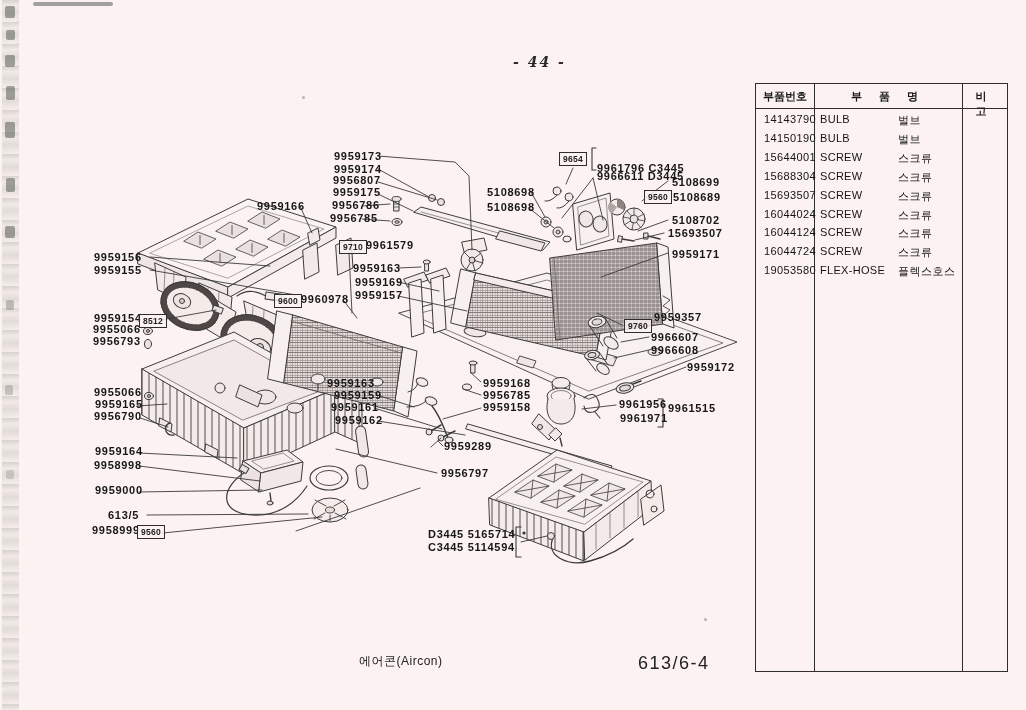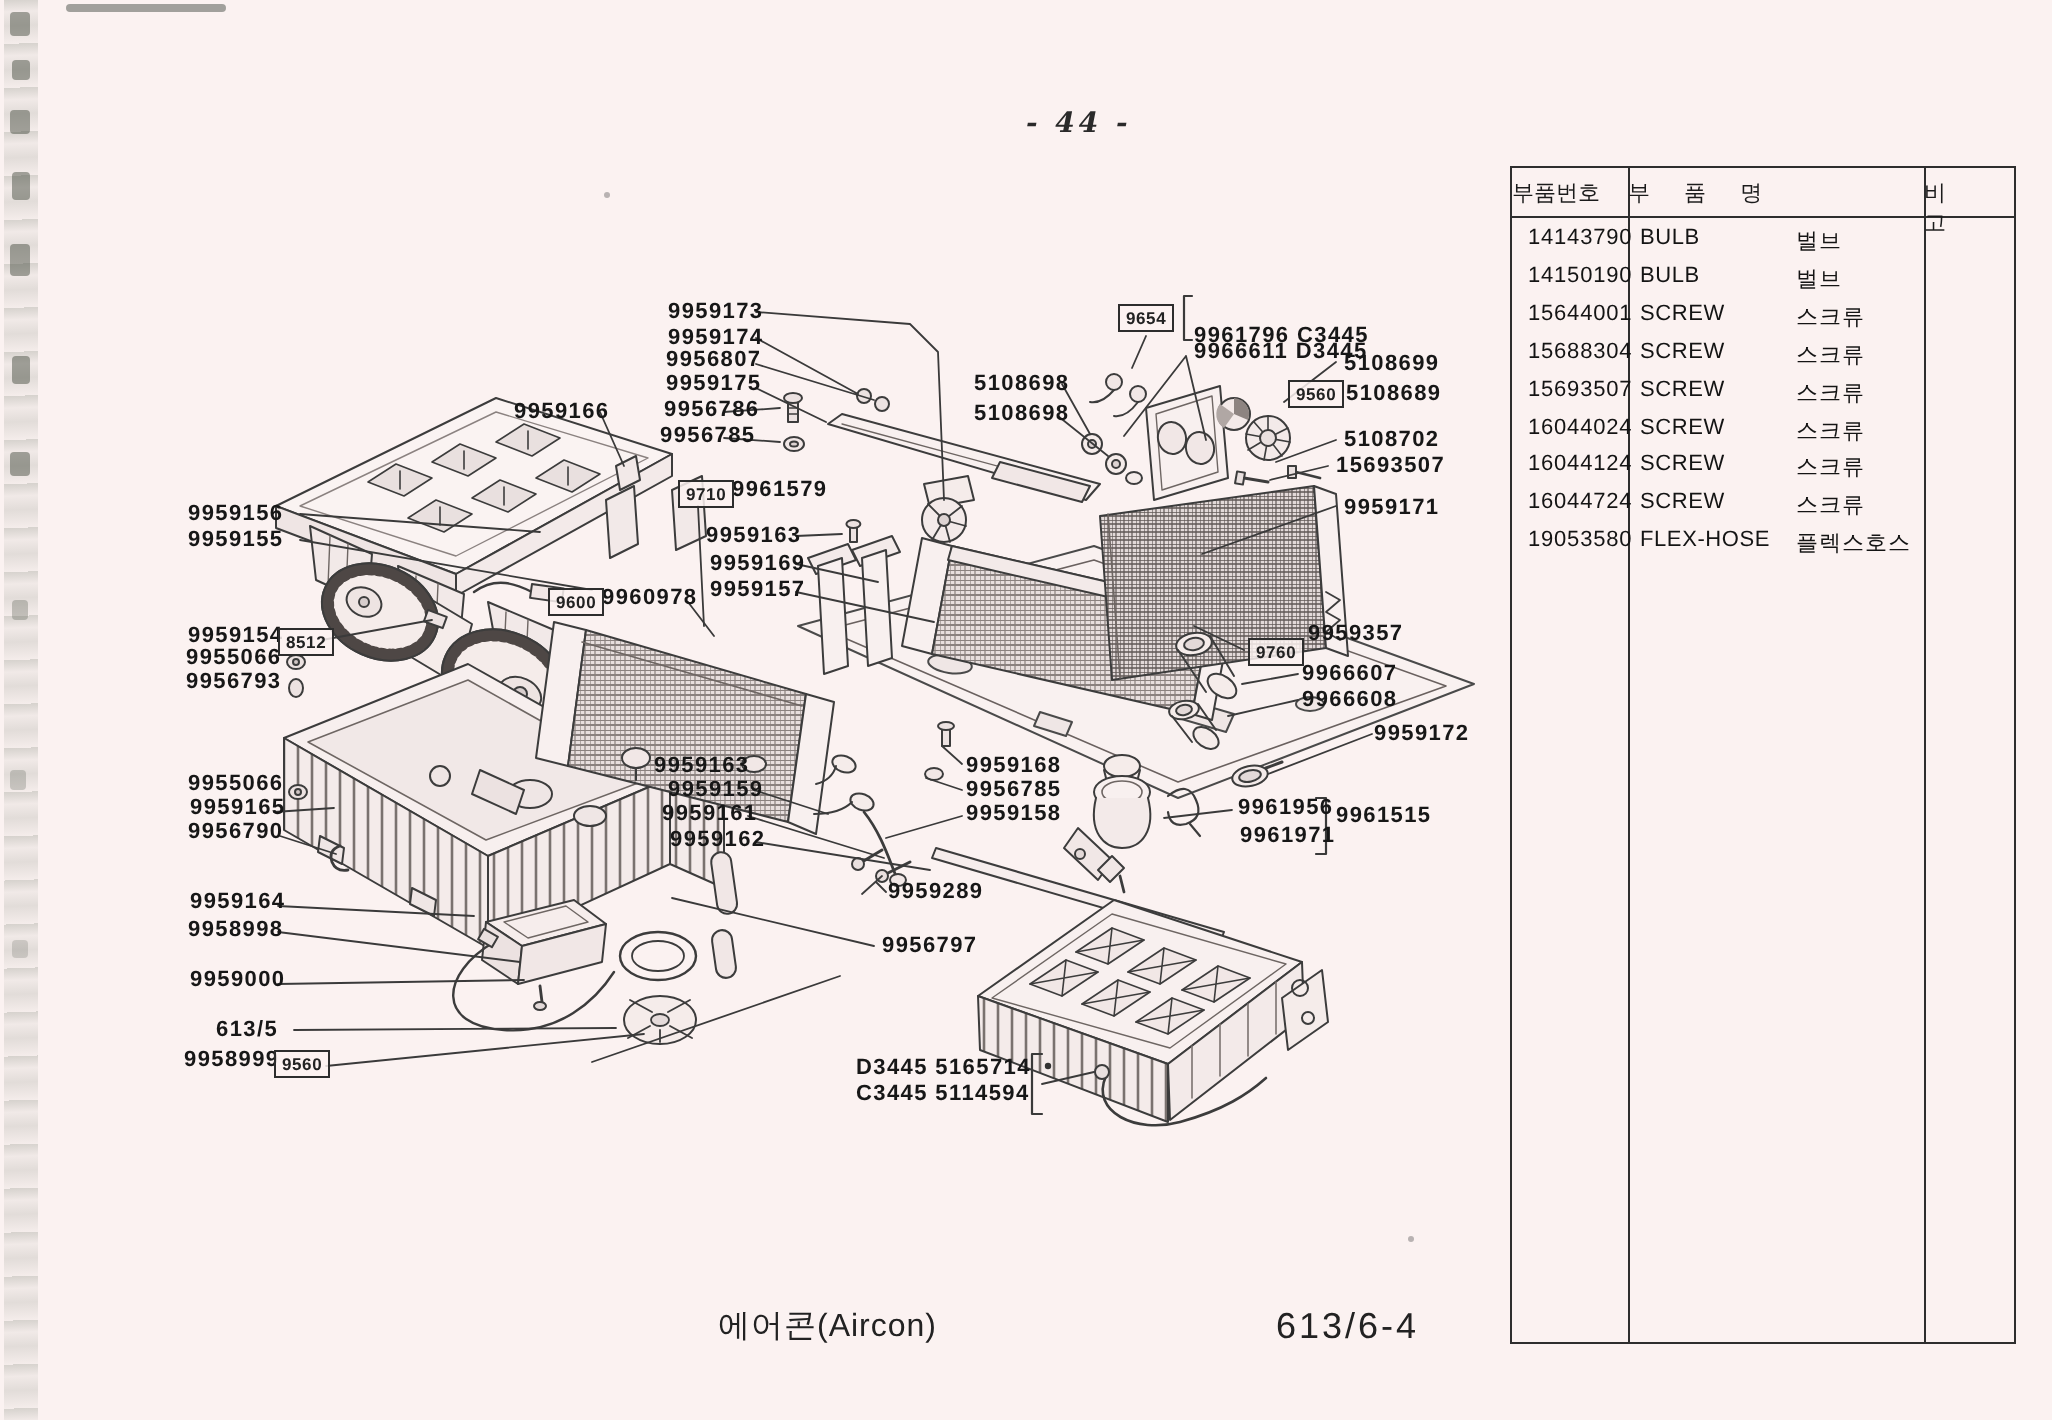--- a/index.html
+++ b/index.html
@@ -32,28 +32,28 @@
   .variant-box .edge2{position:absolute;right:2px;top:1px;bottom:1px;width:1px;background:#2a2a2a;}
   .variant-label{font-size:11.5px;font-weight:bold;letter-spacing:0.3px;}
   .arrow-line{width:32px;height:1.5px;background:#222;position:relative;flex:none;margin-left:auto;margin-right:6px;}
   .arrow-line::after{content:"";position:absolute;right:-1px;top:-3.3px;
     border-left:7px solid #222;border-top:4px solid transparent;border-bottom:4px solid transparent;}
   
   .parts-table{position:absolute;left:755px;top:83px;width:251px;height:587px;
     border:1.5px solid #2e2e2e;}
   .pt-col{position:absolute;top:0;bottom:0;width:1px;background:#2e2e2e;}
   .pt-header{position:absolute;left:0;right:0;top:0;height:24px;border-bottom:1.3px solid #2e2e2e;}
-  .pt-h{position:absolute;top:5px;font-size:11px;font-weight:normal;text-align:left;color:#1b1b1b;}
+  .pt-h{position:absolute;top:5px;font-size:11px;font-weight:bold;text-align:center;color:#1b1b1b;}
   .pt-h.sp{letter-spacing:7px;}
   .t-row{position:absolute;left:0;right:0;height:18px;font-size:11px;color:#141414;}
   .t-row .c-no{position:absolute;left:8px;letter-spacing:0.4px;}
   .t-row .c-en{position:absolute;left:64px;letter-spacing:0.3px;}
   .t-row .c-ko{position:absolute;left:142px;letter-spacing:0.5px;}
   
-  .footer-caption{position:absolute;left:359px;top:653px;font-size:16px;letter-spacing:0.5px;color:#222;}
+  .footer-caption{position:absolute;left:359px;top:653px;font-size:12px;letter-spacing:0.5px;color:#222;}
   .footer-code{position:absolute;left:638px;top:653px;font-size:18px;letter-spacing:1.5px;color:#222;}
   svg.diagram{position:absolute;left:0;top:0;}
   .speck{position:absolute;width:3px;height:3px;border-radius:50%;background:rgba(60,60,60,0.35);}
 </style>
 </head>
 <body>
 
 <div class="page">
 
   <div class="scan-strip"></div>

